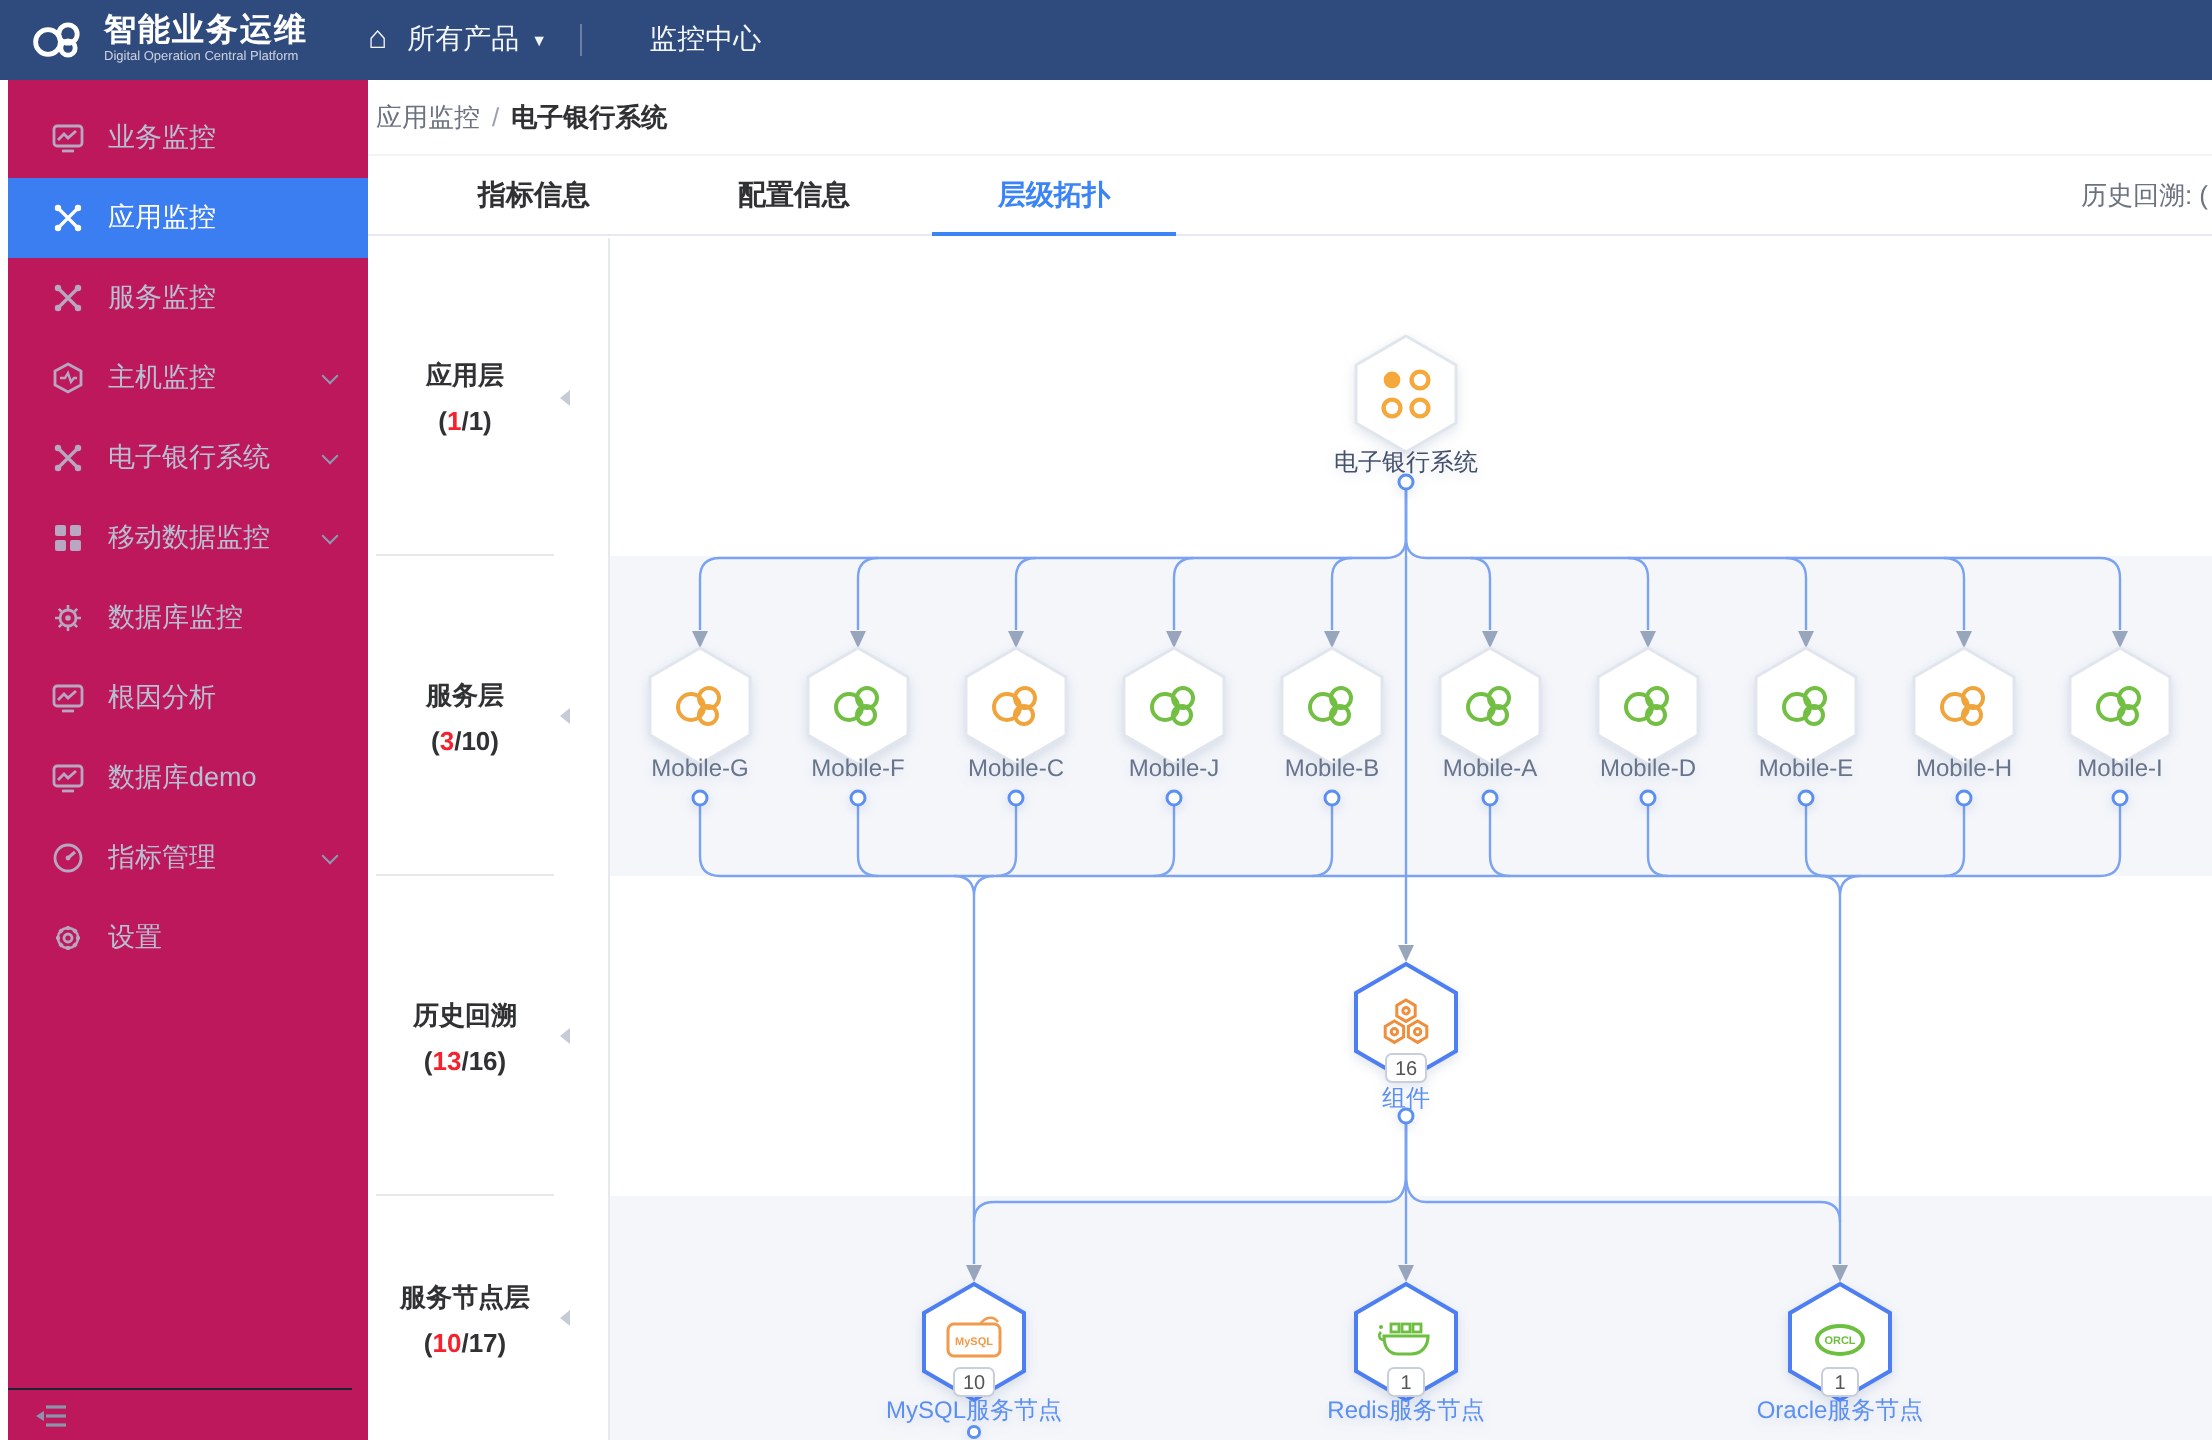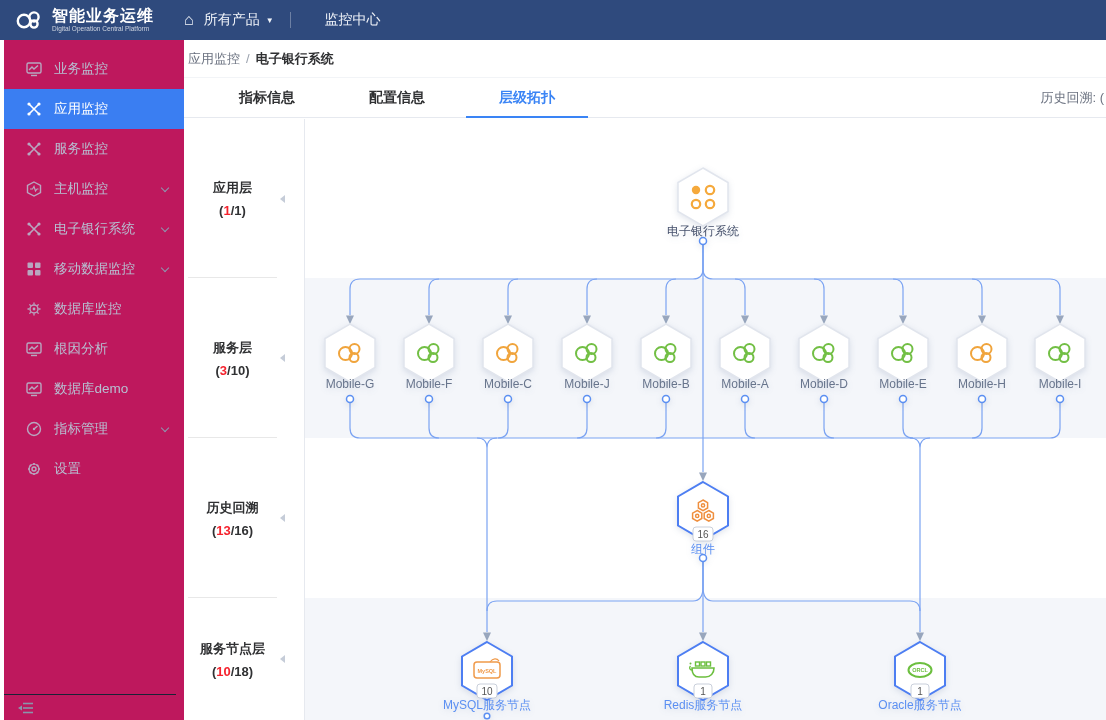--- a/index.html
+++ b/index.html
@@ -258,21 +258,21 @@
         <div class="divider"></div>
       </div>
       <div class="layer-sec" style="top:319px; height:160px;">
         <div class="layer-name">历史回溯</div>
         <div class="layer-count"><span>(</span><span class="red">13</span><span>/</span><span>16</span><span>)</span></div>
         <span class="layer-collapse"></span>
         <div class="divider"></div>
       </div>
       <div class="layer-sec" style="top:479px; height:122px;">
         <div class="layer-name">服务节点层</div>
-        <div class="layer-count"><span>(</span><span class="red">10</span><span>/</span><span>18</span><span>)</span></div>
+        <div class="layer-count"><span>(</span><span class="red">10</span><span>/</span><span>17</span><span>)</span></div>
         <span class="layer-collapse"></span>
       </div>
     </div>
 
     <div class="canvas">
       <div class="band" style="top:0; height:159px;"></div>
       <div class="band tint" style="top:159px; height:160px;"></div>
       <div class="band" style="top:319px; height:160px;"></div>
       <div class="band tint" style="top:479px; height:122px;"></div>
 

